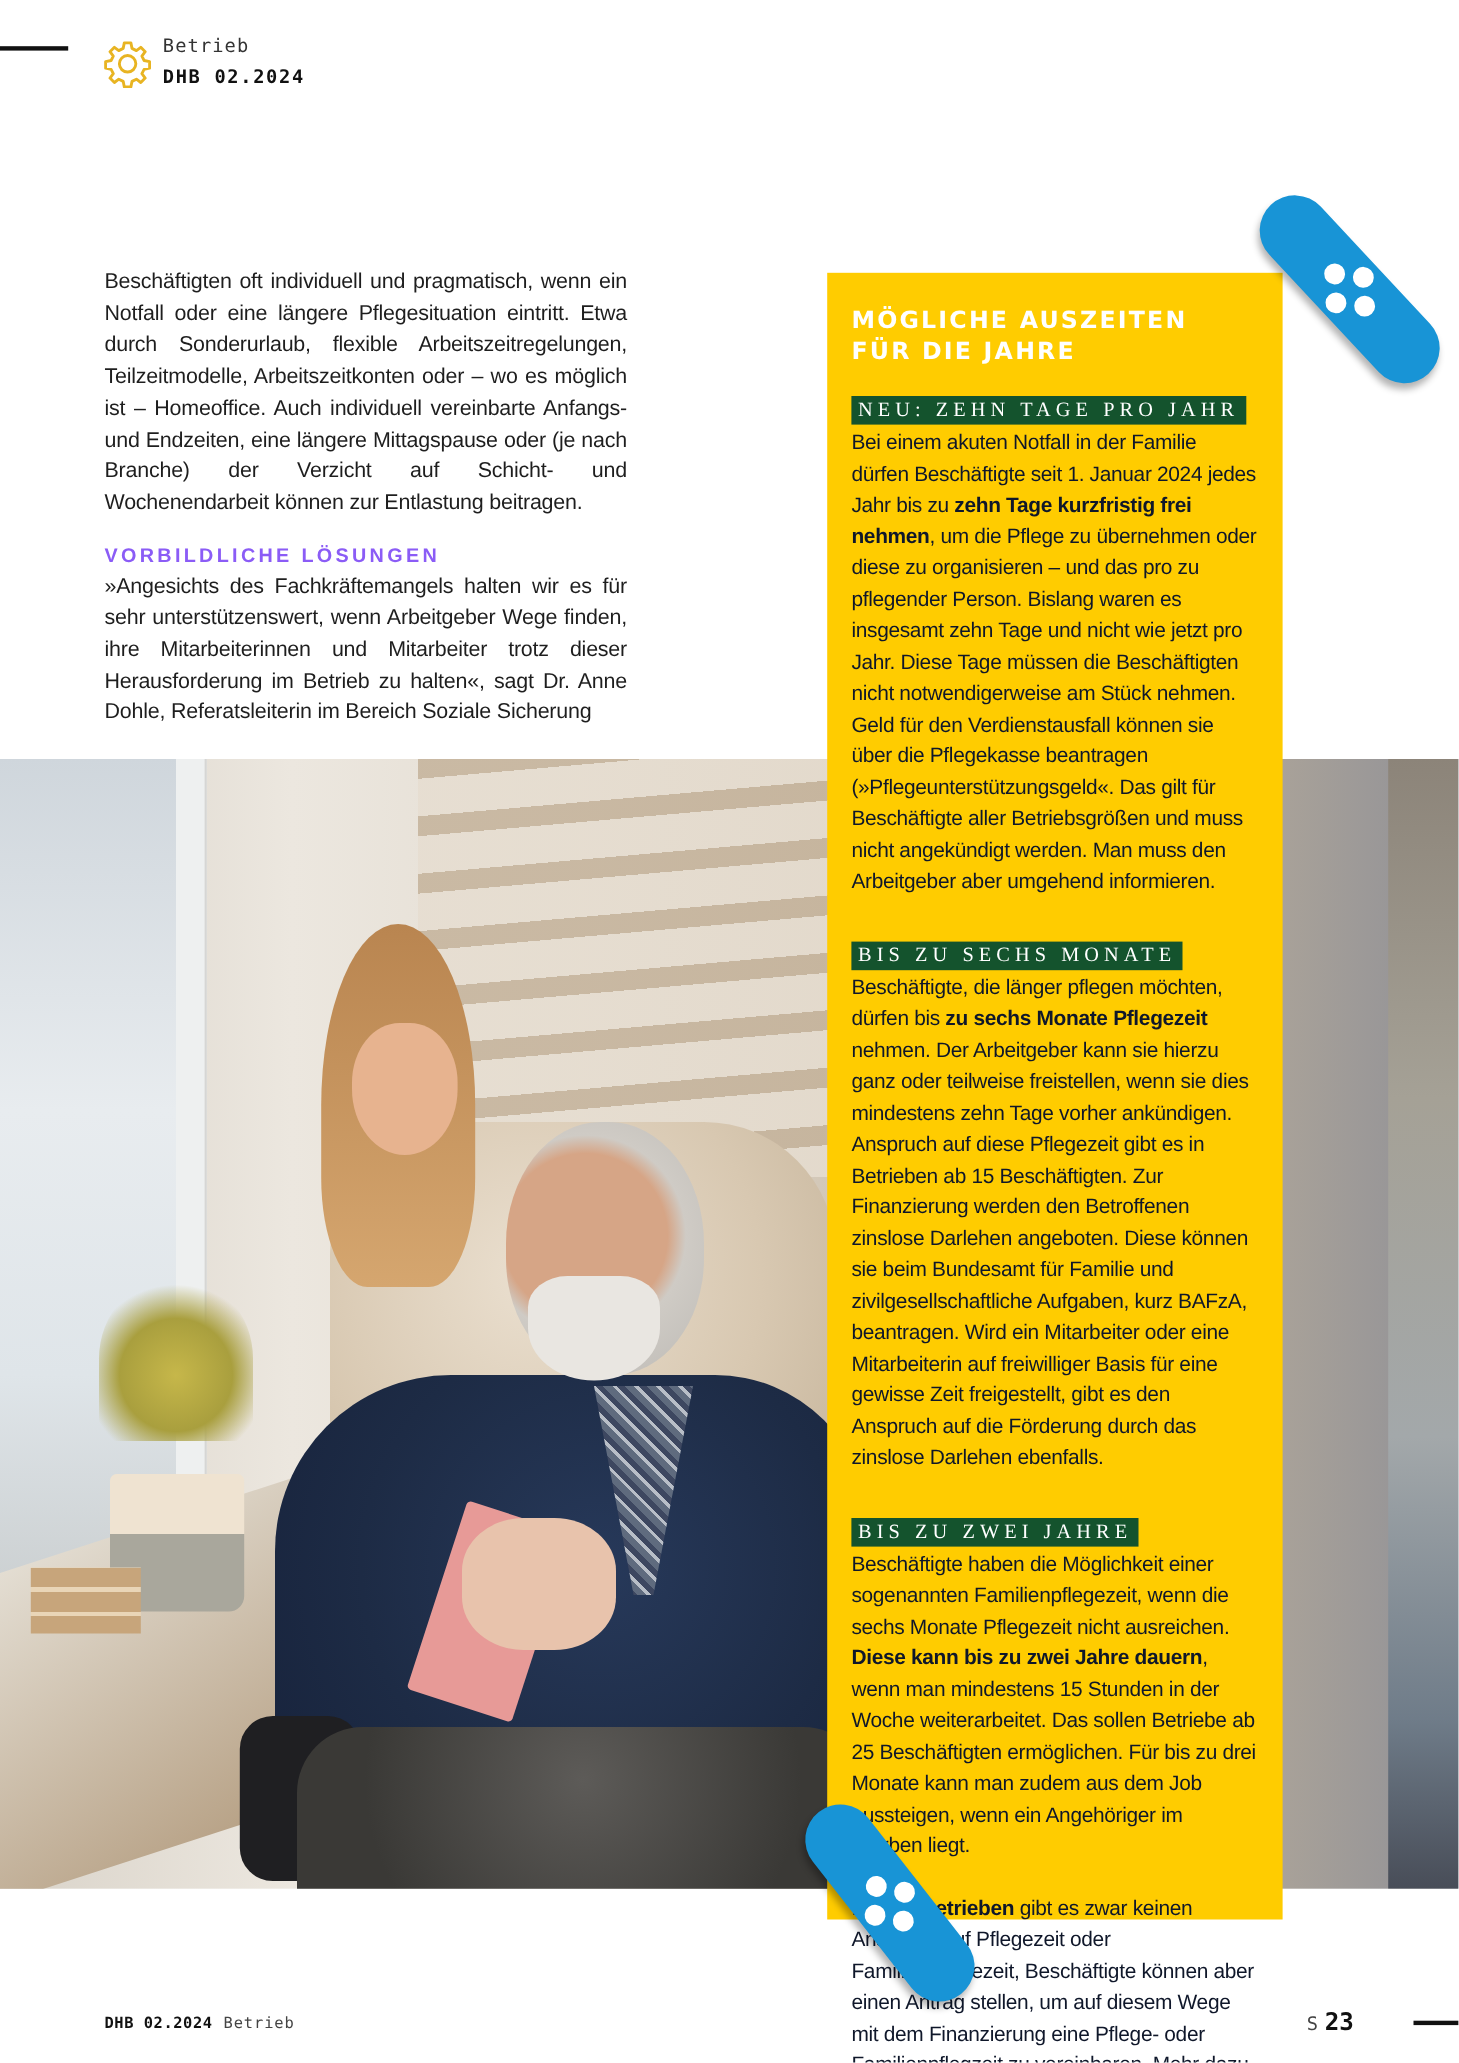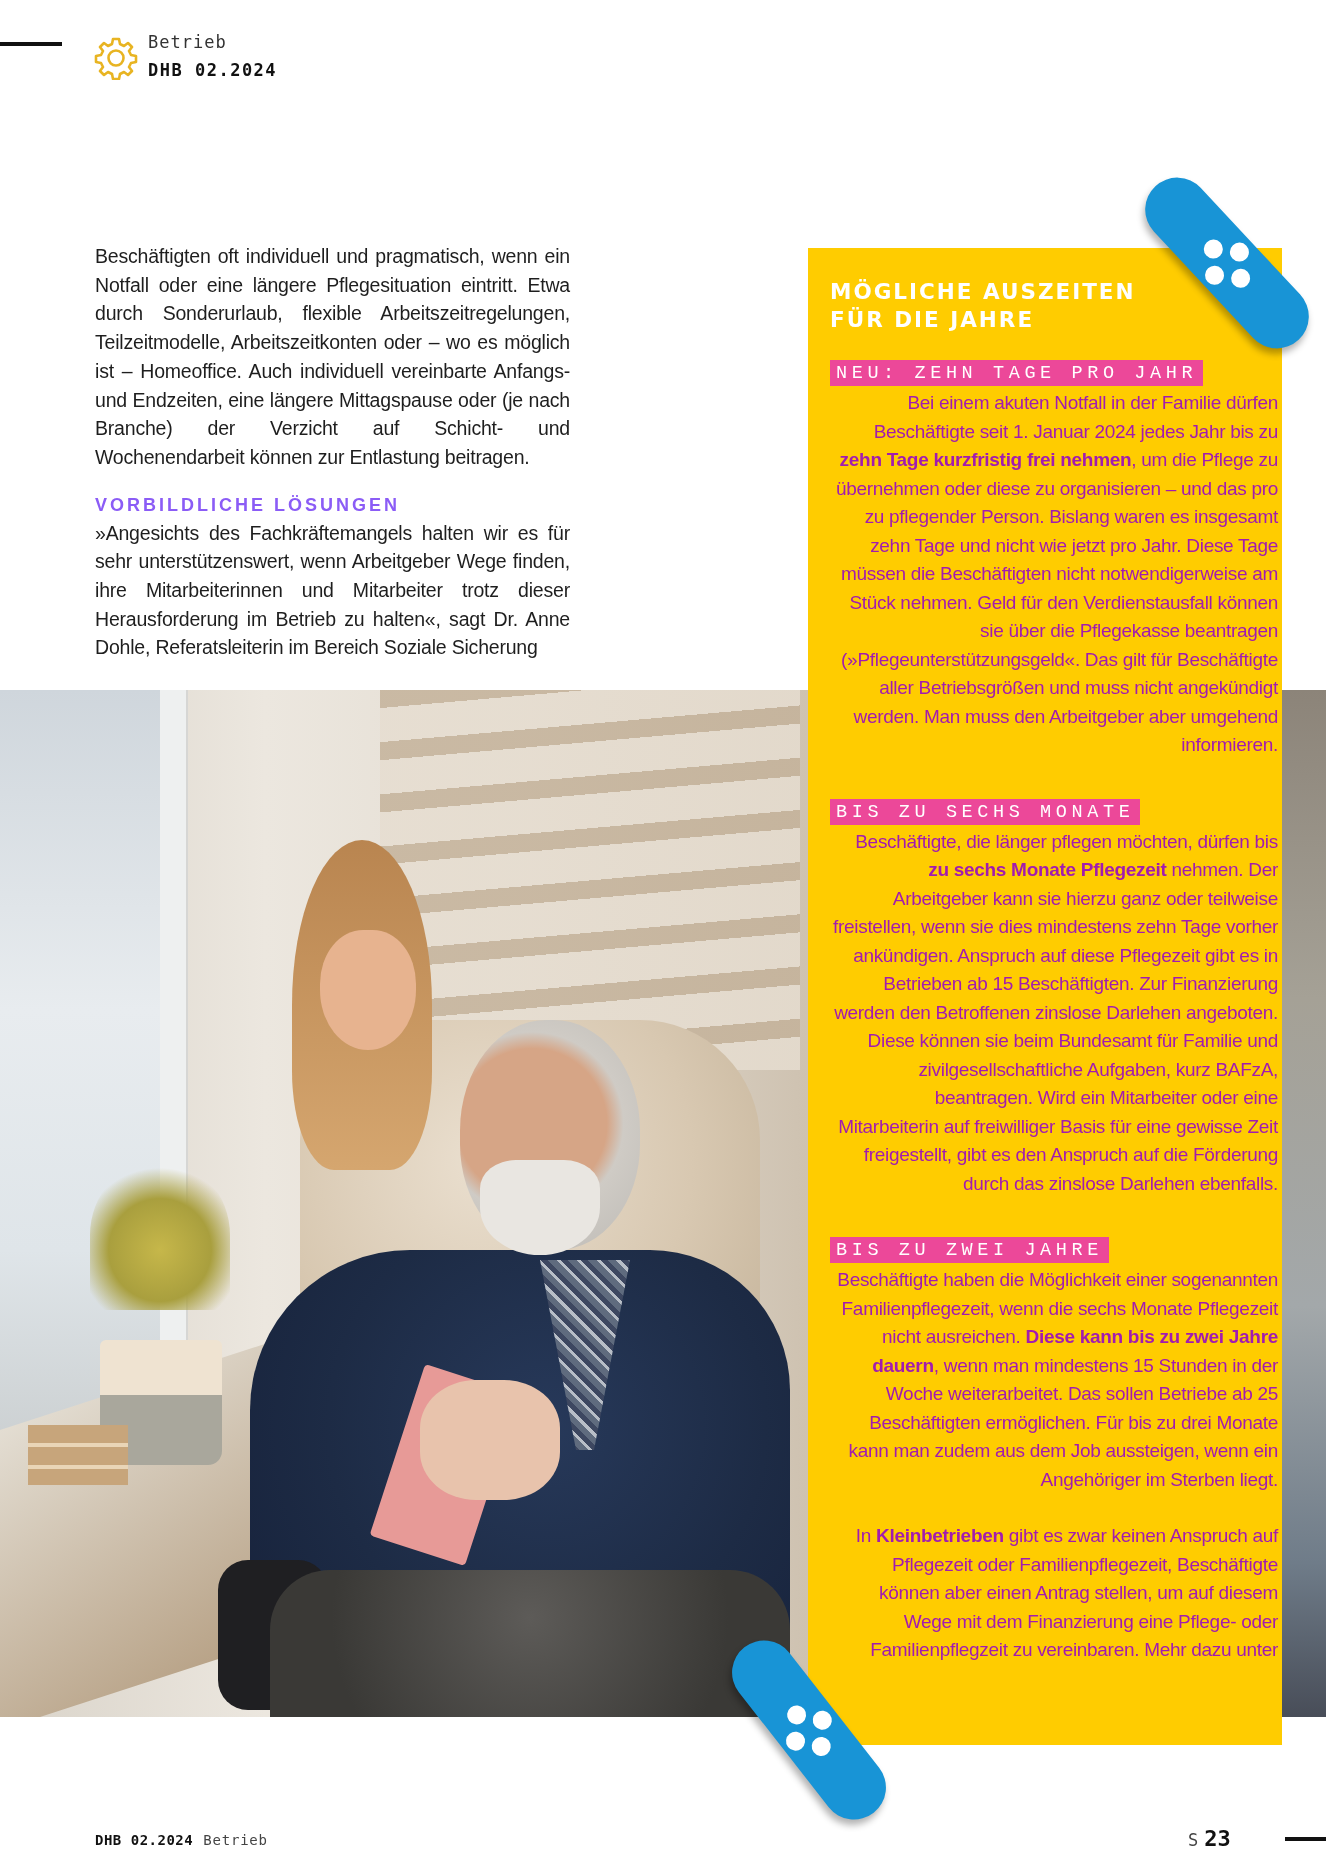--- a/index.html
+++ b/index.html
@@ -34,25 +34,25 @@
   .photo .beard { position: absolute; left: 480px; top: 470px; width: 120px; height: 95px; border-radius: 30% 30% 50% 50%; background: #e9e6e1; }
   .photo .sweater { position: absolute; left: 250px; top: 560px; width: 540px; height: 440px; border-radius: 160px 140px 0 0; background: radial-gradient(circle at 55% 40%, #27395a 0%, #1d2b45 55%, #16213a 100%); }
   .photo .shirt { position: absolute; left: 540px; top: 570px; width: 90px; height: 190px; background: repeating-linear-gradient(45deg, #5f6b7e 0 6px, #b8bec7 6px 9px, #3d4760 9px 14px); clip-path: polygon(0 0, 100% 0, 60% 100%, 40% 100%); }
   .photo .book { position: absolute; left: 395px; top: 685px; width: 100px; height: 180px; background: #e79a97; transform: rotate(18deg); border-radius: 4px; }
   .photo .hands { position: absolute; left: 420px; top: 690px; width: 140px; height: 120px; border-radius: 40%; background: #e8c3ac; }
   .photo .blanket { position: absolute; left: 270px; top: 880px; width: 520px; height: 160px; border-radius: 60px 60px 0 0; background: radial-gradient(circle at 50% 30%, #5d5b58, #3a3936 70%); }
   .photo .wheel { position: absolute; left: 218px; top: 870px; width: 110px; height: 150px; border-radius: 30px; background: #1f1f22; }
   .photo .right-strip { position: absolute; left: 1262px; top: 0; width: 64px; height: 100%; background: linear-gradient(180deg, #8c8479 0%, #a5a196 30%, #a3a8aa 60%, #6f7c89 85%, #484d58 100%); }
 
   
-  .infobox { position: absolute; left: 808px; top: 248px; width: 474px; height: 1497px; background: #ffcc00; padding: 30px 4px 0 22px; }
+  .infobox { position: absolute; left: 752px; top: 248px; width: 414px; height: 1497px; background: #ffcc00; padding: 30px 22px 0 22px; }
   .infobox h2 { font-family: "DejaVu Sans", sans-serif; font-weight: bold; font-size: 21.5px; line-height: 28px; letter-spacing: 2px; color: #ffffff; margin-top: 0; margin-left: 20px - 20px; }
-  .tag { display: inline-block; background: #ec4899; color: #ffffff; font-family: Liberation Mono, monospace; font-size: 18.5px; letter-spacing: 4.6px; padding: 1px 6px 0 6px; line-height: 25px; margin-top: 26px; }
+  .tag { display: inline-block; background: #14532d; color: #ffffff; font-family: Liberation Serif, serif; font-size: 18.5px; letter-spacing: 4.6px; padding: 1px 6px 0 6px; line-height: 25px; margin-top: 26px; }
   .tag.t2, .tag.t3 { margin-top: 39px; }
-  .infobox p { font-family: "Liberation Sans", sans-serif; font-size: 19px; line-height: 28.5px; color: #a21caf; letter-spacing: -0.3px; margin-top: 3px; text-align: right; }
+  .infobox p { font-family: "Liberation Sans", sans-serif; font-size: 19px; line-height: 28.5px; color: #0f172a; letter-spacing: -0.3px; margin-top: 3px; }
   .infobox p b { font-weight: bold; }
   .infobox p.gap { margin-top: 28px; }
   .infobox .url { display: block; font-weight: bold; font-size: 17px; padding-left: 30px; margin-top: 0; line-height: 28px; letter-spacing: -0.2px; }
 
   
   .plaster { position: absolute; width: 210px; height: 64px; border-radius: 32px; background: #1894d6; box-shadow: 3px 5px 7px rgba(0,0,0,0.3); }
   .plaster .dot { position: absolute; width: 19px; height: 19px; border-radius: 50%; background: #ffffff; }
   .plaster.p1 { left: 1122px; top: 231px; transform: rotate(47deg); }
   .plaster.p2 { left: 704px; top: 1698px; transform: rotate(52deg); }
 

